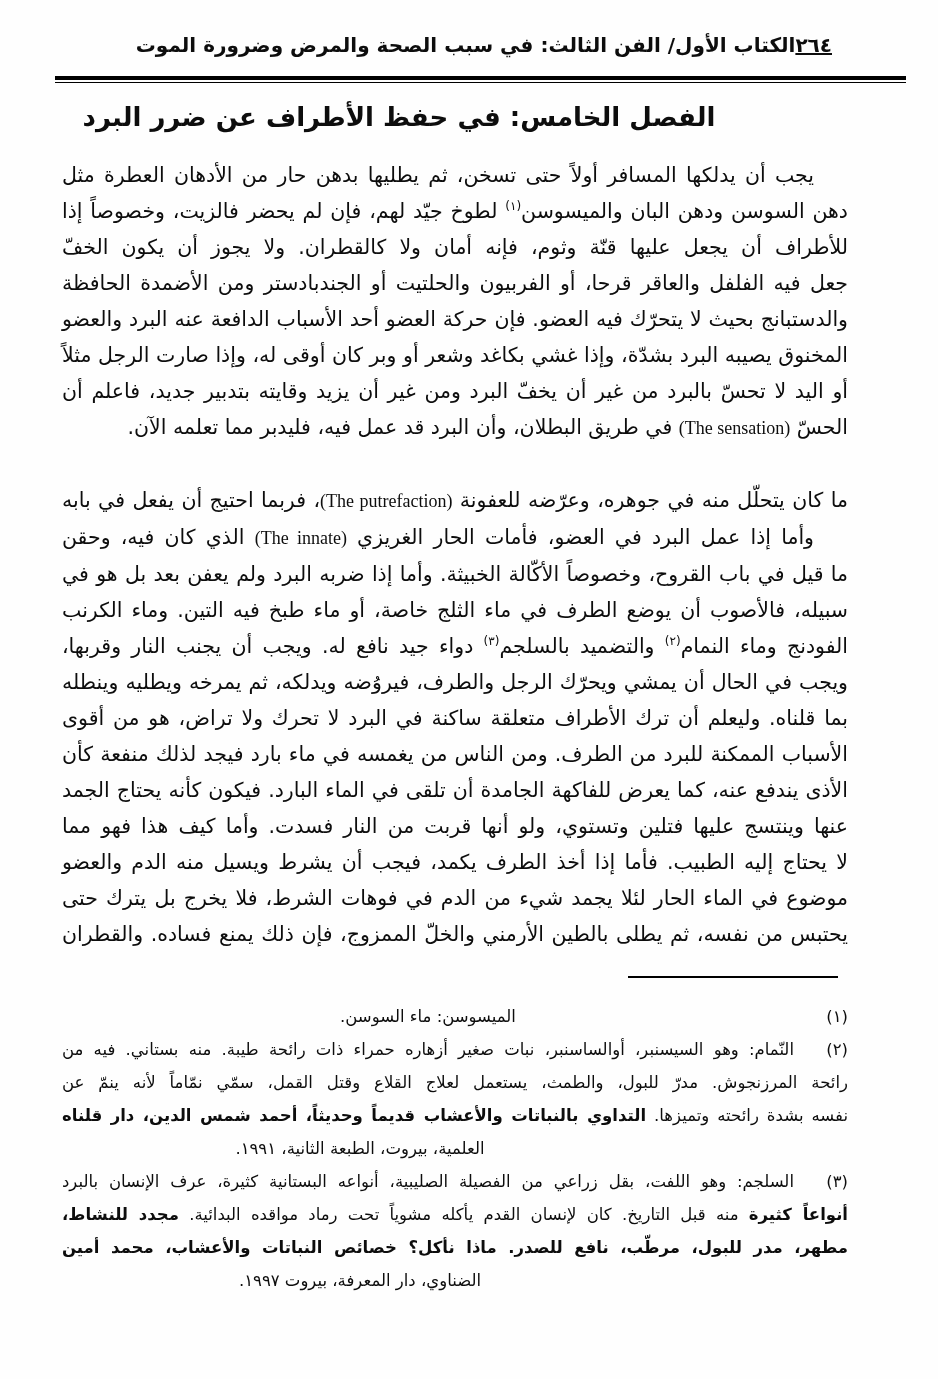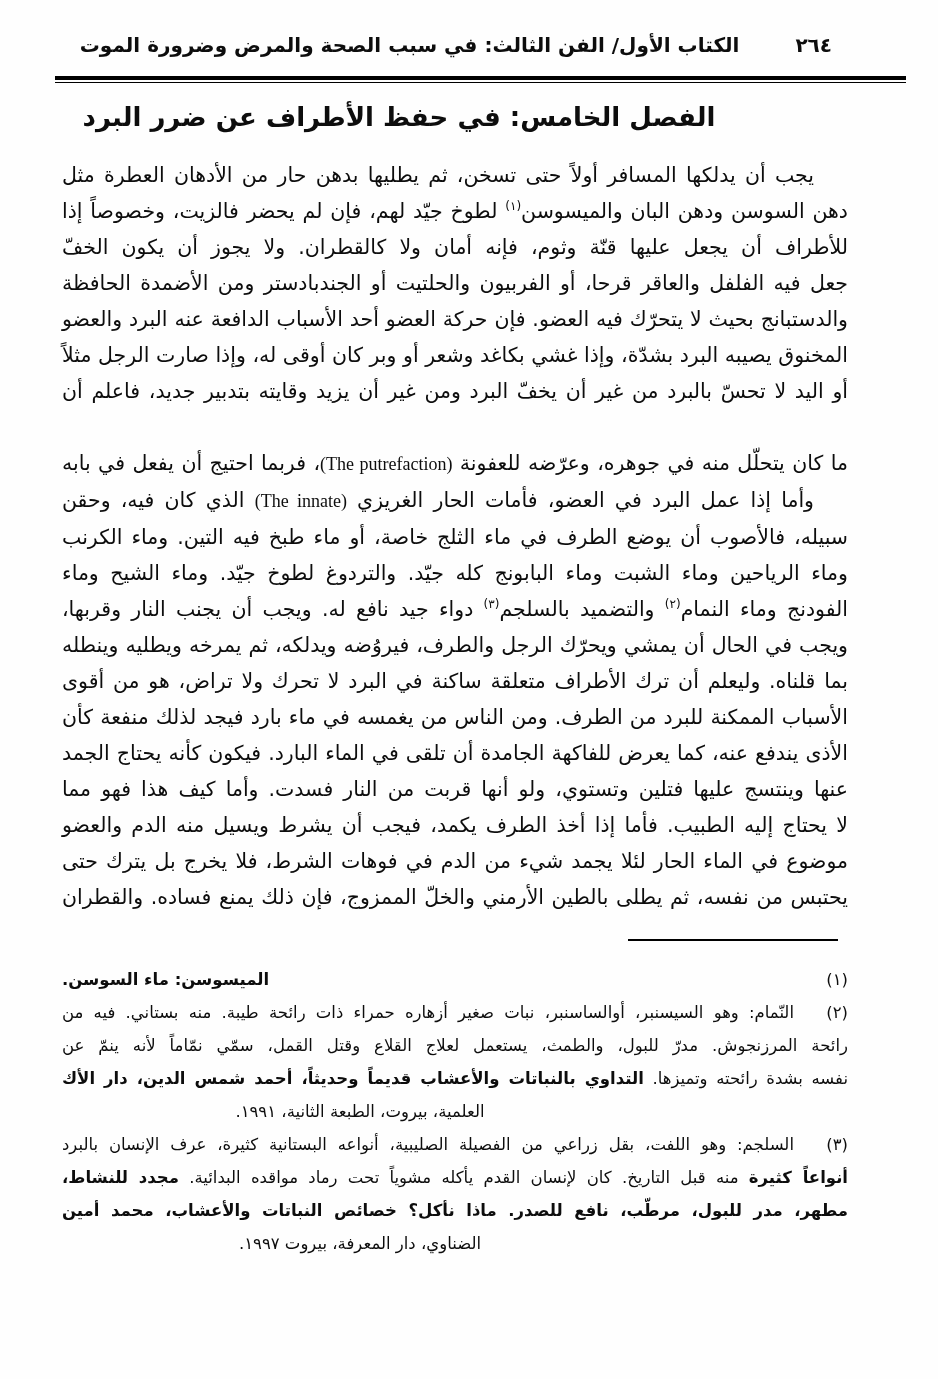--- a/index.html
+++ b/index.html
@@ -11,21 +11,21 @@
     overflow: hidden;
   }
   .page { position: relative; width: 938px; height: 1379px; background: #fefefe; }
 
   
   .header {
     display: flex; direction: rtl; align-items: baseline;
     padding: 30px 106px 0 62px;
     font-weight: bold; font-size: 20px; line-height: 30px;
   }
-  .page-number { flex: none; margin-left: 56px; letter-spacing: 1px; }
+  .page-number { flex: none; letter-spacing: 1px; text-decoration: underline; }
   .running-head { flex: 1; text-align: right; white-space: nowrap; }
 
   .head-rule {
     margin: 16px 32px 0 55px;
     height: 2px;
     border-top: 4px solid #000;
     border-bottom: 1px solid #000;
   }
 
   .section-title {
@@ -62,21 +62,21 @@
     border-top: 2.5px solid #000;
   }
   .footnotes { margin-top: 22px; font-size: 16.5px; }
   .footnote { }
   .fn-row { display: flex; direction: rtl; }
   .fn-num { flex: none; width: 54px; text-align: right; line-height: 33px; }
   .fn-text-first {
     flex: 1; line-height: 33px;
     text-align: justify; text-align-last: justify; -moz-text-align-last: justify;
   }
-  .fn-text-short { flex: 1; line-height: 33px; text-align: left; font-weight: bold; }
+  .fn-text-short { flex: 1; line-height: 33px; text-align: center; }
   .fn-line {
     line-height: 33px;
     text-align: justify; text-align-last: justify; -moz-text-align-last: justify;
   }
   .fn-cite {
     line-height: 33px;
     font-weight: normal;
     text-align: center; text-align-last: center; -moz-text-align-last: center;
     padding-right: 190px;
   }
@@ -99,27 +99,28 @@
   <div class="content">
 
     <div class="para1">
       <div class="bl ind">يجب أن يدلكها المسافر أولاً حتى تسخن، ثم يطليها بدهن حار من الأدهان العطرة مثل</div>
       <div class="bl"><span>دهن السوسن ودهن البان والميسوسن</span><sup class="fnref">(١)</sup><span> لطوخ جيّد لهم، فإن لم يحضر فالزيت، وخصوصاً إذا</span></div>
       <div class="bl">للأطراف أن يجعل عليها قنّة وثوم، فإنه أمان ولا كالقطران. ولا يجوز أن يكون الخفّ</div>
       <div class="bl">جعل فيه الفلفل والعاقر قرحا، أو الفربيون والحلتيت أو الجندبادستر ومن الأضمدة الحافظة</div>
       <div class="bl">والدستبانج بحيث لا يتحرّك فيه العضو. فإن حركة العضو أحد الأسباب الدافعة عنه البرد والعضو</div>
       <div class="bl">المخنوق يصيبه البرد بشدّة، وإذا غشي بكاغد وشعر أو وبر كان أوقى له، وإذا صارت الرجل مثلاً</div>
       <div class="bl">أو اليد لا تحسّ بالبرد من غير أن يخفّ البرد ومن غير أن يزيد وقايته بتدبير جديد، فاعلم أن</div>
+      <div class="bl endline"><span>الحسّ </span><span class="en">(The sensation)</span><span> في طريق البطلان، وأن البرد قد عمل فيه، فليدبر مما تعلمه الآن.</span></div>
     </div>
 
     <div class="para2">
       <div class="bl"><span>ما كان يتحلّل منه في جوهره، وعرّضه للعفونة </span><span class="en">(The putrefaction)</span><span>، فربما احتيج أن يفعل في بابه</span></div>
       <div class="bl ind"><span>وأما إذا عمل البرد في العضو، فأمات الحار الغريزي </span><span class="en">(The innate)</span><span> الذي كان فيه، وحقن</span></div>
+      <div class="bl">ما قيل في باب القروح، وخصوصاً الأكّالة الخبيثة. وأما إذا ضربه البرد ولم يعفن بعد بل هو في</div>
       <div class="bl">سبيله، فالأصوب أن يوضع الطرف في ماء الثلج خاصة، أو ماء طبخ فيه التين. وماء الكرنب</div>
-      <div class="bl">وماء الرياحين وماء الشبت وماء البابونج كله جيّد. والتردوغ لطوخ جيّد. وماء الشيح وماء</div>
       <div class="bl"><span>الفودنج وماء النمام</span><sup class="fnref">(٢)</sup><span> والتضميد بالسلجم</span><sup class="fnref">(٣)</sup><span> دواء جيد نافع له. ويجب أن يجنب النار وقربها،</span></div>
       <div class="bl">ويجب في الحال أن يمشي ويحرّك الرجل والطرف، فيروُضه ويدلكه، ثم يمرخه ويطليه وينطله</div>
       <div class="bl">بما قلناه. وليعلم أن ترك الأطراف متعلقة ساكنة في البرد لا تحرك ولا تراض، هو من أقوى</div>
       <div class="bl">الأسباب الممكنة للبرد من الطرف. ومن الناس من يغمسه في ماء بارد فيجد لذلك منفعة كأن</div>
       <div class="bl">الأذى يندفع عنه، كما يعرض للفاكهة الجامدة أن تلقى في الماء البارد. فيكون كأنه يحتاج الجمد</div>
       <div class="bl">عنها وينتسج عليها فتلين وتستوي، ولو أنها قربت من النار فسدت. وأما كيف هذا فهو مما</div>
       <div class="bl">لا يحتاج إليه الطبيب. فأما إذا أخذ الطرف يكمد، فيجب أن يشرط ويسيل منه الدم والعضو</div>
       <div class="bl">موضوع في الماء الحار لئلا يجمد شيء من الدم في فوهات الشرط، فلا يخرج بل يترك حتى</div>
       <div class="bl">يحتبس من نفسه، ثم يطلى بالطين الأرمني والخلّ الممزوج، فإن ذلك يمنع فساده. والقطران</div>
     </div>
@@ -134,21 +135,21 @@
           <span class="fn-text-short">الميسوسن: ماء السوسن.</span>
         </div>
       </div>
 
       <div class="footnote">
         <div class="fn-row">
           <span class="fn-num">(٢)</span>
           <span class="fn-text-first">النّمام: وهو السيسنبر، أوالساسنبر، نبات صغير أزهاره حمراء ذات رائحة طيبة. منه بستاني. فيه من</span>
         </div>
         <div class="fn-line">رائحة المرزنجوش. مدرّ للبول، والطمث، يستعمل لعلاج القلاع وقتل القمل، سمّي نمّاماً لأنه ينمّ عن</div>
-        <div class="fn-line"><span>نفسه بشدة رائحته وتميزها. </span><span class="b">التداوي بالنباتات والأعشاب قديماً وحديثاً، أحمد شمس الدين، دار الأك</span></div>
+        <div class="fn-line"><span>نفسه بشدة رائحته وتميزها. </span><span class="b">التداوي بالنباتات والأعشاب قديماً وحديثاً، أحمد شمس الدين، دار قلناه</span></div>
         <div class="fn-cite">العلمية، بيروت، الطبعة الثانية، ١٩٩١.</div>
       </div>
 
       <div class="footnote">
         <div class="fn-row">
           <span class="fn-num">(٣)</span>
           <span class="fn-text-first">السلجم: وهو اللفت، بقل زراعي من الفصيلة الصليبية، أنواعه البستانية كثيرة، عرف الإنسان بالبرد</span>
         </div>
         <div class="fn-line"><span class="b">أنواعاً كثيرة</span><span> منه قبل التاريخ. كان لإنسان القدم يأكله مشوياً تحت رماد مواقده البدائية. </span><span class="b">مجدد للنشاط،</span></div>
         <div class="fn-line b">مطهر، مدر للبول، مرطّب، نافع للصدر. ماذا نأكل؟ خصائص النباتات والأعشاب، محمد أمين</div>

